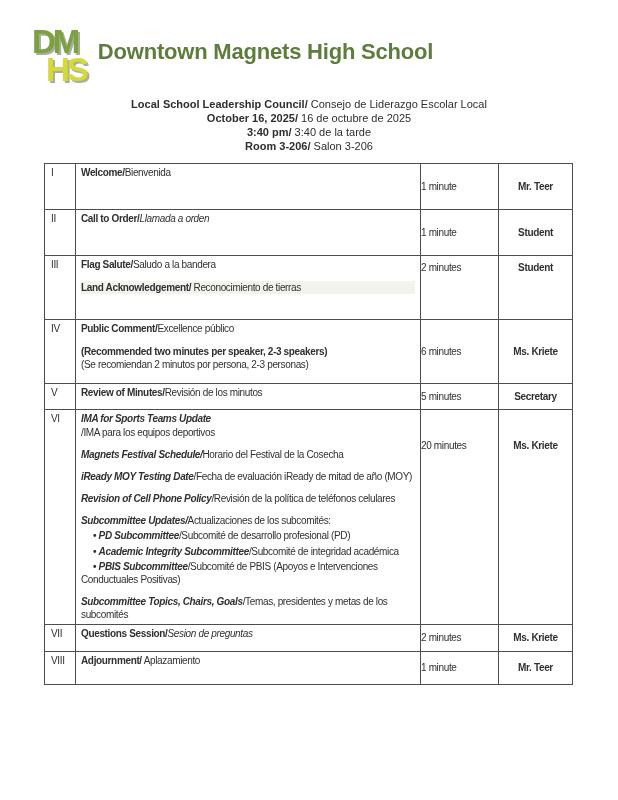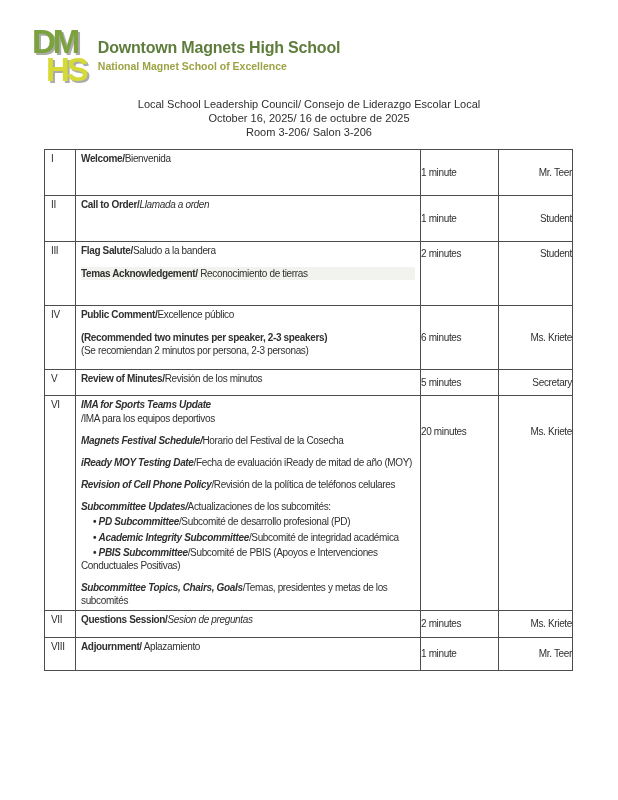--- a/index.html
+++ b/index.html
@@ -15,46 +15,46 @@
   .header { display:flex; align-items:flex-start; padding:28px 0 0 32px; }
   .logo {
     font-weight:bold; font-size:33px; line-height:0.84; letter-spacing:-3px;
     text-shadow:2px 2px 0 #ababab;
     user-select:none;
   }
   .logo .dm { color:var(--logo-green,#7CA23E); display:block; }
   .logo .hs { color:var(--logo-yellow,#D6DA35); display:block;margin-left:14px; }
   .school-text { margin-left:12px; padding-top:11px; }
   .school-name {
-    font-size:16px; font-weight:bold; letter-spacing:-0.2px;
+    font-size:22px; font-weight:bold; letter-spacing:-0.2px;
     color:var(--school-name-green,#5E7C3B);
   }
   .school-tagline {
     font-size:10.5px; font-weight:bold; margin-top:3px;
     color:var(--tagline-olive,#9DA344);
   }
 
   
   .title-block {
     text-align:center; margin-top:15px;
     font-size:11px; line-height:1.27; color:#2e2e2e;
   }
-  .title-block .b { font-weight:normal; }
+  .title-block .b { font-weight:bold; }
 
   
   table.agenda {
     border-collapse:collapse; table-layout:fixed;
     margin:9px 0 0 44px; width:528px;
     font-size:10px; letter-spacing:-0.35px; color:#303030;
   }
   table.agenda td { border:1px solid #4d4d4d; }
   .cell-num  { vertical-align:top; padding:3px 0 0 6px; width:31px; }
   .cell-desc { vertical-align:top; padding:2px 5px 2px 5px; width:345px; }
   .cell-time { width:78px; text-align:left; vertical-align:middle; }
-  .cell-person { width:74px; text-align:right; vertical-align:middle; }
+  .cell-person { width:74px; text-align:center; vertical-align:middle;font-weight:bold; }
   tr.align-top .cell-time, tr.align-top .cell-person { vertical-align:top; padding-top:6px; }
   tr.align-offset .cell-time, tr.align-offset .cell-person { vertical-align:top; padding-top:30px; }
 
   .line { line-height:1.32; min-height:13px; }
   .line.gap { margin-top:9px; }
   .line.bullet { text-indent:12px; margin-top:2px; }
   .line.hl { background:#f2f2ef; }
   .seg-b  { font-weight:bold; }
   .seg-i  { font-style:italic; }
   .seg-bi { font-weight:bold; font-style:italic; }
@@ -65,27 +65,27 @@
 
 <div class="page">
 
   <div class="header">
     <div class="logo">
       <span class="dm">DM</span>
       <span class="hs">HS</span>
     </div>
     <div class="school-text">
       <div class="school-name">Downtown Magnets High School</div>
-      <div class="school-tagline">National Magnet School of Excellence</div>
     </div>
   </div>
 
   <div class="title-block">
       <div><span class="b">Local School Leadership Council/</span><span> Consejo de Liderazgo Escolar Local</span></div>
       <div><span class="b">October 16, 2025/</span><span> 16 de octubre de 2025</span></div>
+      <div><span class="b">3:40 pm/</span><span> 3:40 de la tarde</span></div>
       <div><span class="b">Room 3-206/</span><span> Salon 3-206</span></div>
     </div>
 
   <table class="agenda">
     <tbody>
         <tr style="height: 46px;">
           <td class="cell-num">I</td>
           <td class="cell-desc">
             <div class="line"><span class="seg-b">Welcome/</span><span class="seg-r">Bienvenida</span></div>
           </td>
@@ -97,21 +97,21 @@
           <td class="cell-desc">
             <div class="line"><span class="seg-b">Call to Order/</span><span class="seg-i">Llamada a orden</span></div>
           </td>
           <td class="cell-time">1 minute</td>
           <td class="cell-person">Student</td>
         </tr>
         <tr class="align-top" style="height: 64px;">
           <td class="cell-num">III</td>
           <td class="cell-desc">
             <div class="line"><span class="seg-b">Flag Salute/</span><span class="seg-r">Saludo a la bandera</span></div>
-            <div class="line gap hl"><span class="seg-b">Temas Acknowledgement/</span><span class="seg-r"> Reconocimiento de tierras</span></div>
+            <div class="line gap hl"><span class="seg-b">Land Acknowledgement/</span><span class="seg-r"> Reconocimiento de tierras</span></div>
           </td>
           <td class="cell-time">2 minutes</td>
           <td class="cell-person">Student</td>
         </tr>
         <tr style="height: 64px;">
           <td class="cell-num">IV</td>
           <td class="cell-desc">
             <div class="line"><span class="seg-b">Public Comment/</span><span class="seg-r">Excellence público</span></div>
             <div class="line gap"><span class="seg-b">(Recommended two minutes per speaker, 2-3 speakers)</span></div>
             <div class="line"><span class="seg-r">(Se recomiendan 2 minutos por persona, 2-3 personas)</span></div>

